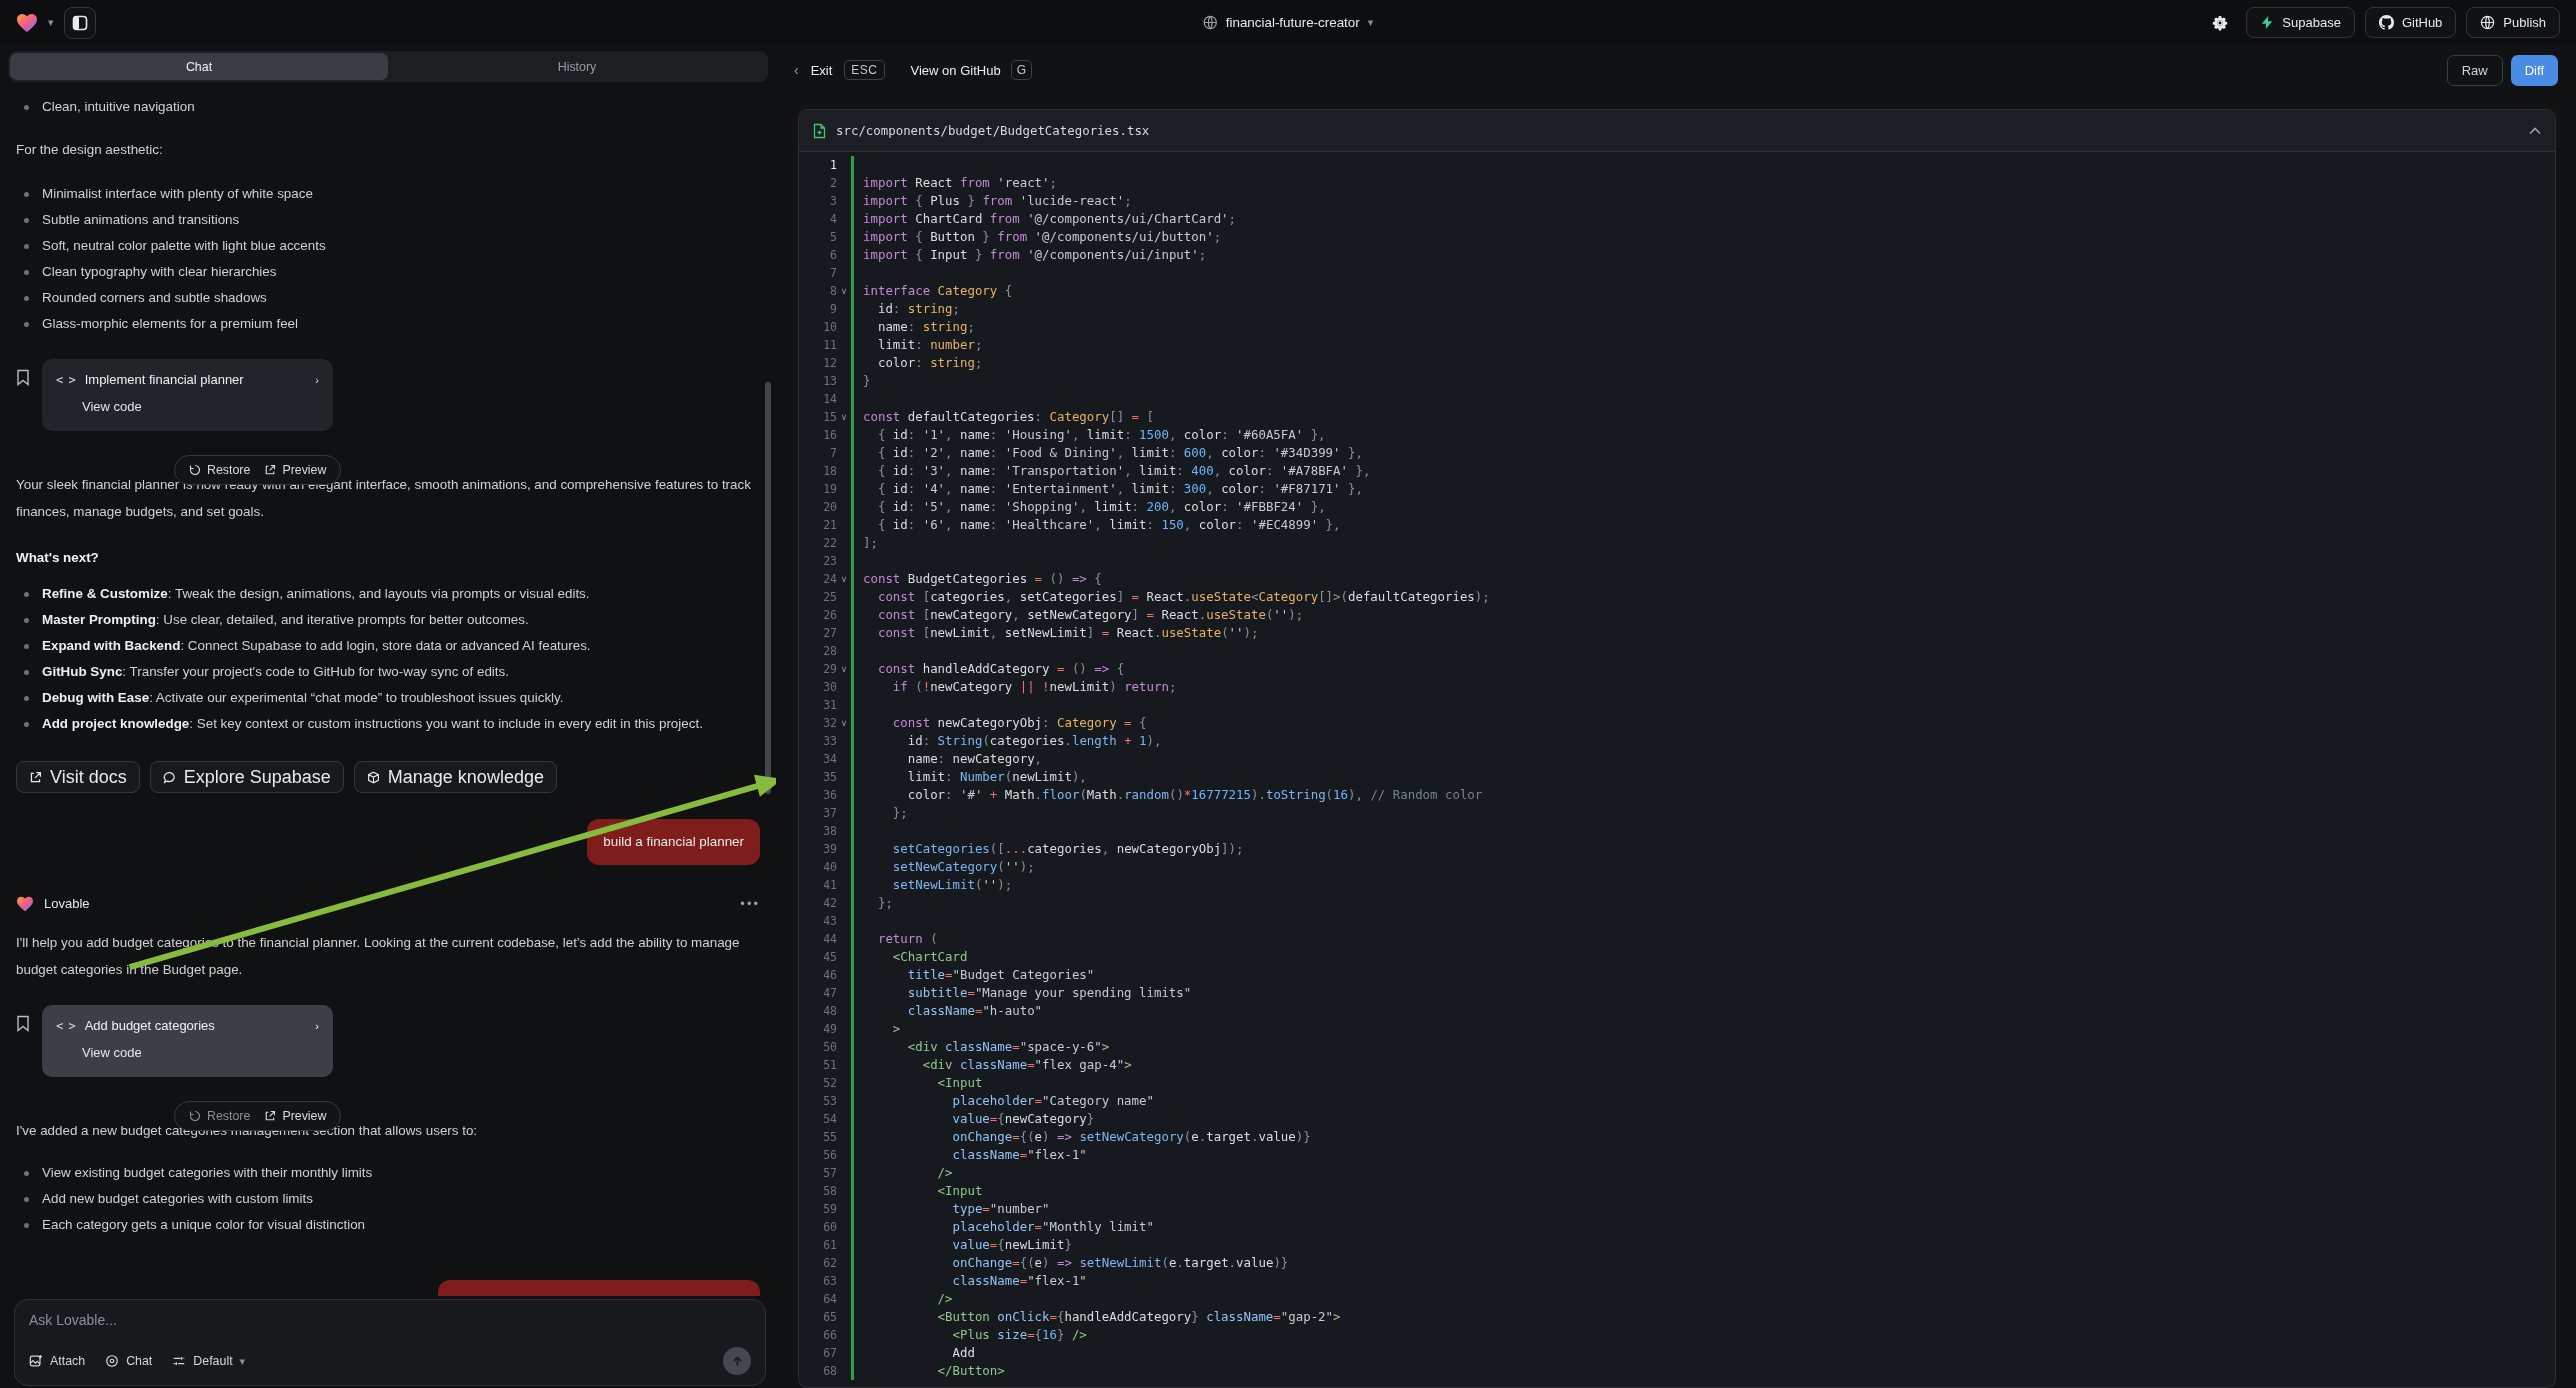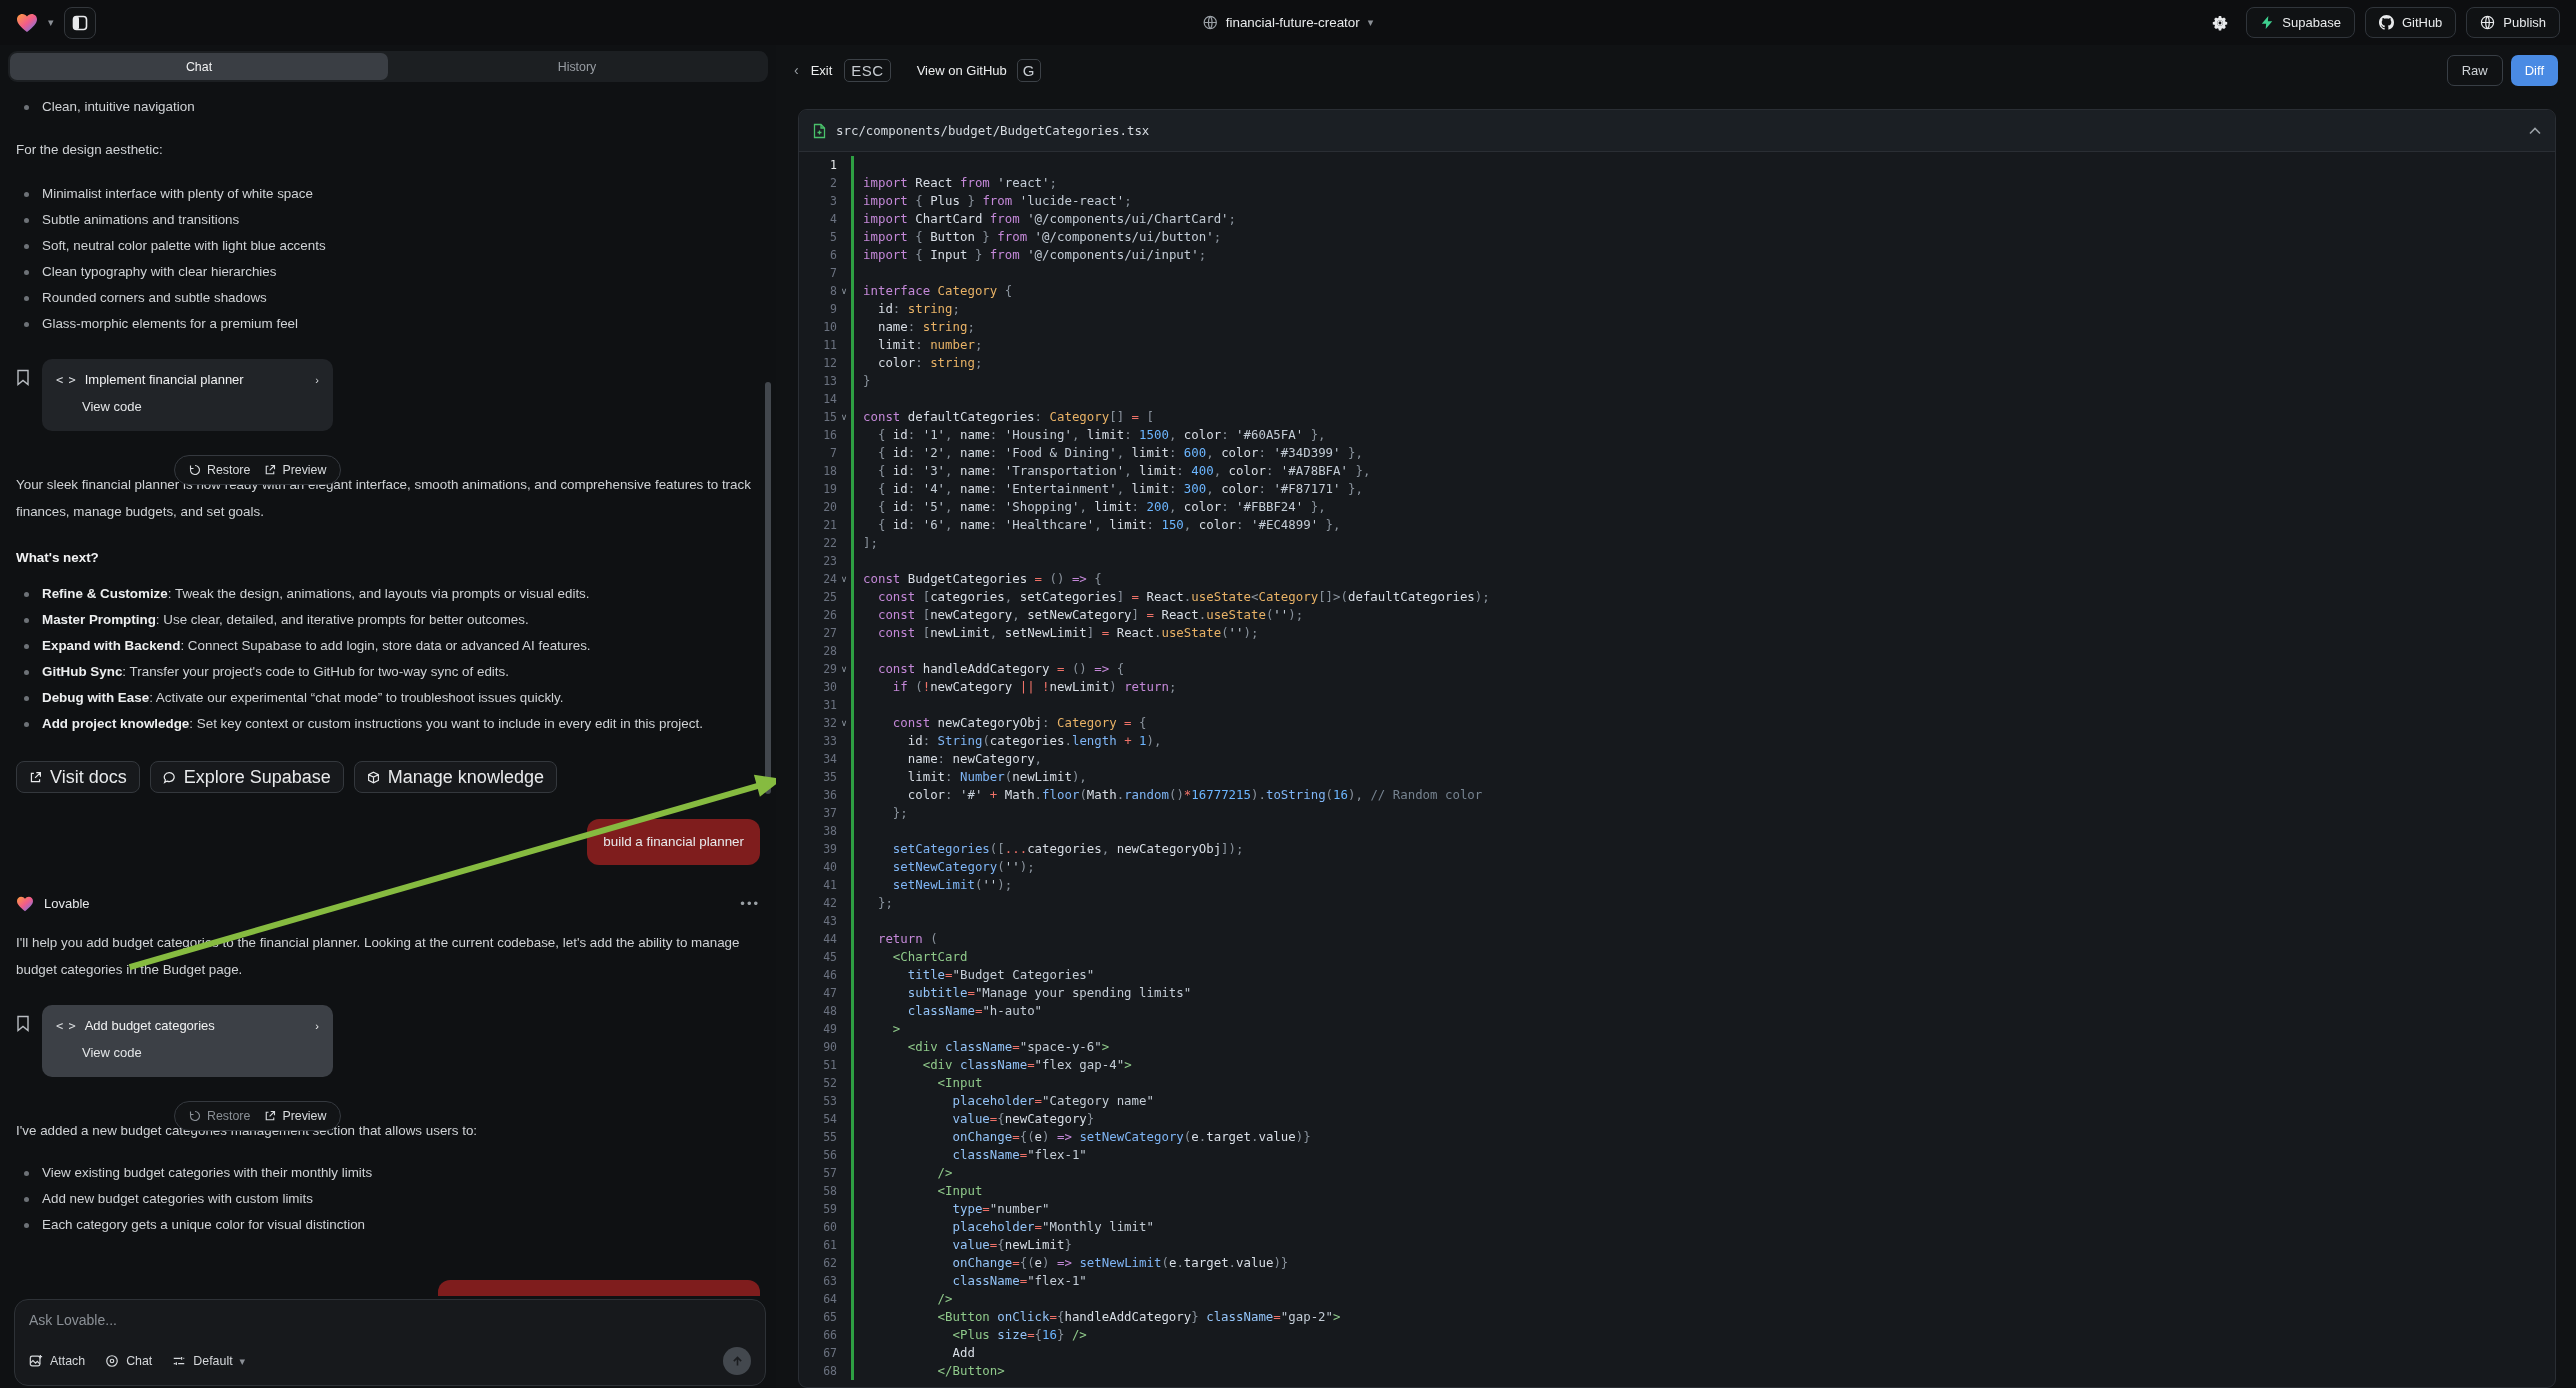--- a/index.html
+++ b/index.html
@@ -61,21 +61,21 @@
   .ask-placeholder { font-size:14px; color:#8b9096; }
   .ask-tools { display:flex; align-items:center; gap:20px; font-size:12.4px; color:#d4d7da; }
   .ask-tool { display:flex; align-items:center; gap:7px; cursor:pointer; }
   .send-btn { margin-left:auto; width:28px; height:28px; border-radius:50%; background:#43484e; color:#17191c; display:flex; align-items:center; justify-content:center; font-size:14px; cursor:pointer; }
 
   
   .code-panel { flex:1; background:#101214; display:flex; flex-direction:column; min-width:0; }
   .code-subheader { height:50px; display:flex; align-items:center; padding:0 18px; gap:12px; }
   .exit-chev { color:#9aa0a6; font-size:14px; }
   .sub-label { font-size:13px; color:#eceeef; }
-  .kbd { font-size:15px; color:#c6cbd0; border:1px solid #3c4147; border-radius:5px; padding:2px 6px; letter-spacing:0.5px; }
+  .kbd { font-size:12px; color:#c6cbd0; border:1px solid #3c4147; border-radius:5px; padding:2px 6px; letter-spacing:0.5px; }
   .kbd.sq { padding:2px 5px; }
   .gh-group { display:flex; align-items:center; gap:10px; margin-left:14px; }
   .sub-right { margin-left:auto; display:flex; gap:8px; }
   .raw-btn { height:31px; padding:0 14px; border-radius:7px; background:transparent; border:1px solid #383e45; color:#cfd3d7; font-size:13px; display:flex; align-items:center; cursor:pointer; }
   .diff-btn { height:31px; padding:0 14px; border-radius:7px; border:none; font-size:13px; display:flex; align-items:center; color:#fff; cursor:pointer; }
 
   .file-card { margin:14px 20px 0 22px; flex:1; border:1px solid #2a2e34; border-radius:9px; overflow:hidden; display:flex; flex-direction:column; background:#16191d; }
   .file-head { height:42px; flex:0 0 42px; display:flex; align-items:center; gap:10px; padding:0 14px; background:#1b1f24; border-bottom:1px solid #2a2e34; }
   .file-path { font-family:"DejaVu Sans Mono", monospace; font-size:12.4px; color:#d5dae0; }
   .collapse { margin-left:auto; color:#9aa0a6; cursor:pointer; }
@@ -672,21 +672,21 @@
               <span class="gut" style="background: rgb(46, 160, 67);"></span>
               <span class="ct"><span class="a">      className</span><span class="e">=</span><span class="s">"h-auto"</span></span>
             </div>
             <div class="crow">
               <span class="ln">49</span>
               <span class="fold"></span>
               <span class="gut" style="background: rgb(46, 160, 67);"></span>
               <span class="ct"><span class="g">    &gt;</span></span>
             </div>
             <div class="crow">
-              <span class="ln">90</span>
+              <span class="ln">50</span>
               <span class="fold"></span>
               <span class="gut" style="background: rgb(46, 160, 67);"></span>
               <span class="ct"><span class="g">      &lt;div </span><span class="a">className</span><span class="e">=</span><span class="s">"space-y-6"</span><span class="g">&gt;</span></span>
             </div>
             <div class="crow">
               <span class="ln">51</span>
               <span class="fold"></span>
               <span class="gut" style="background: rgb(46, 160, 67);"></span>
               <span class="ct"><span class="g">        &lt;div </span><span class="a">className</span><span class="e">=</span><span class="s">"flex gap-4"</span><span class="g">&gt;</span></span>
             </div>

